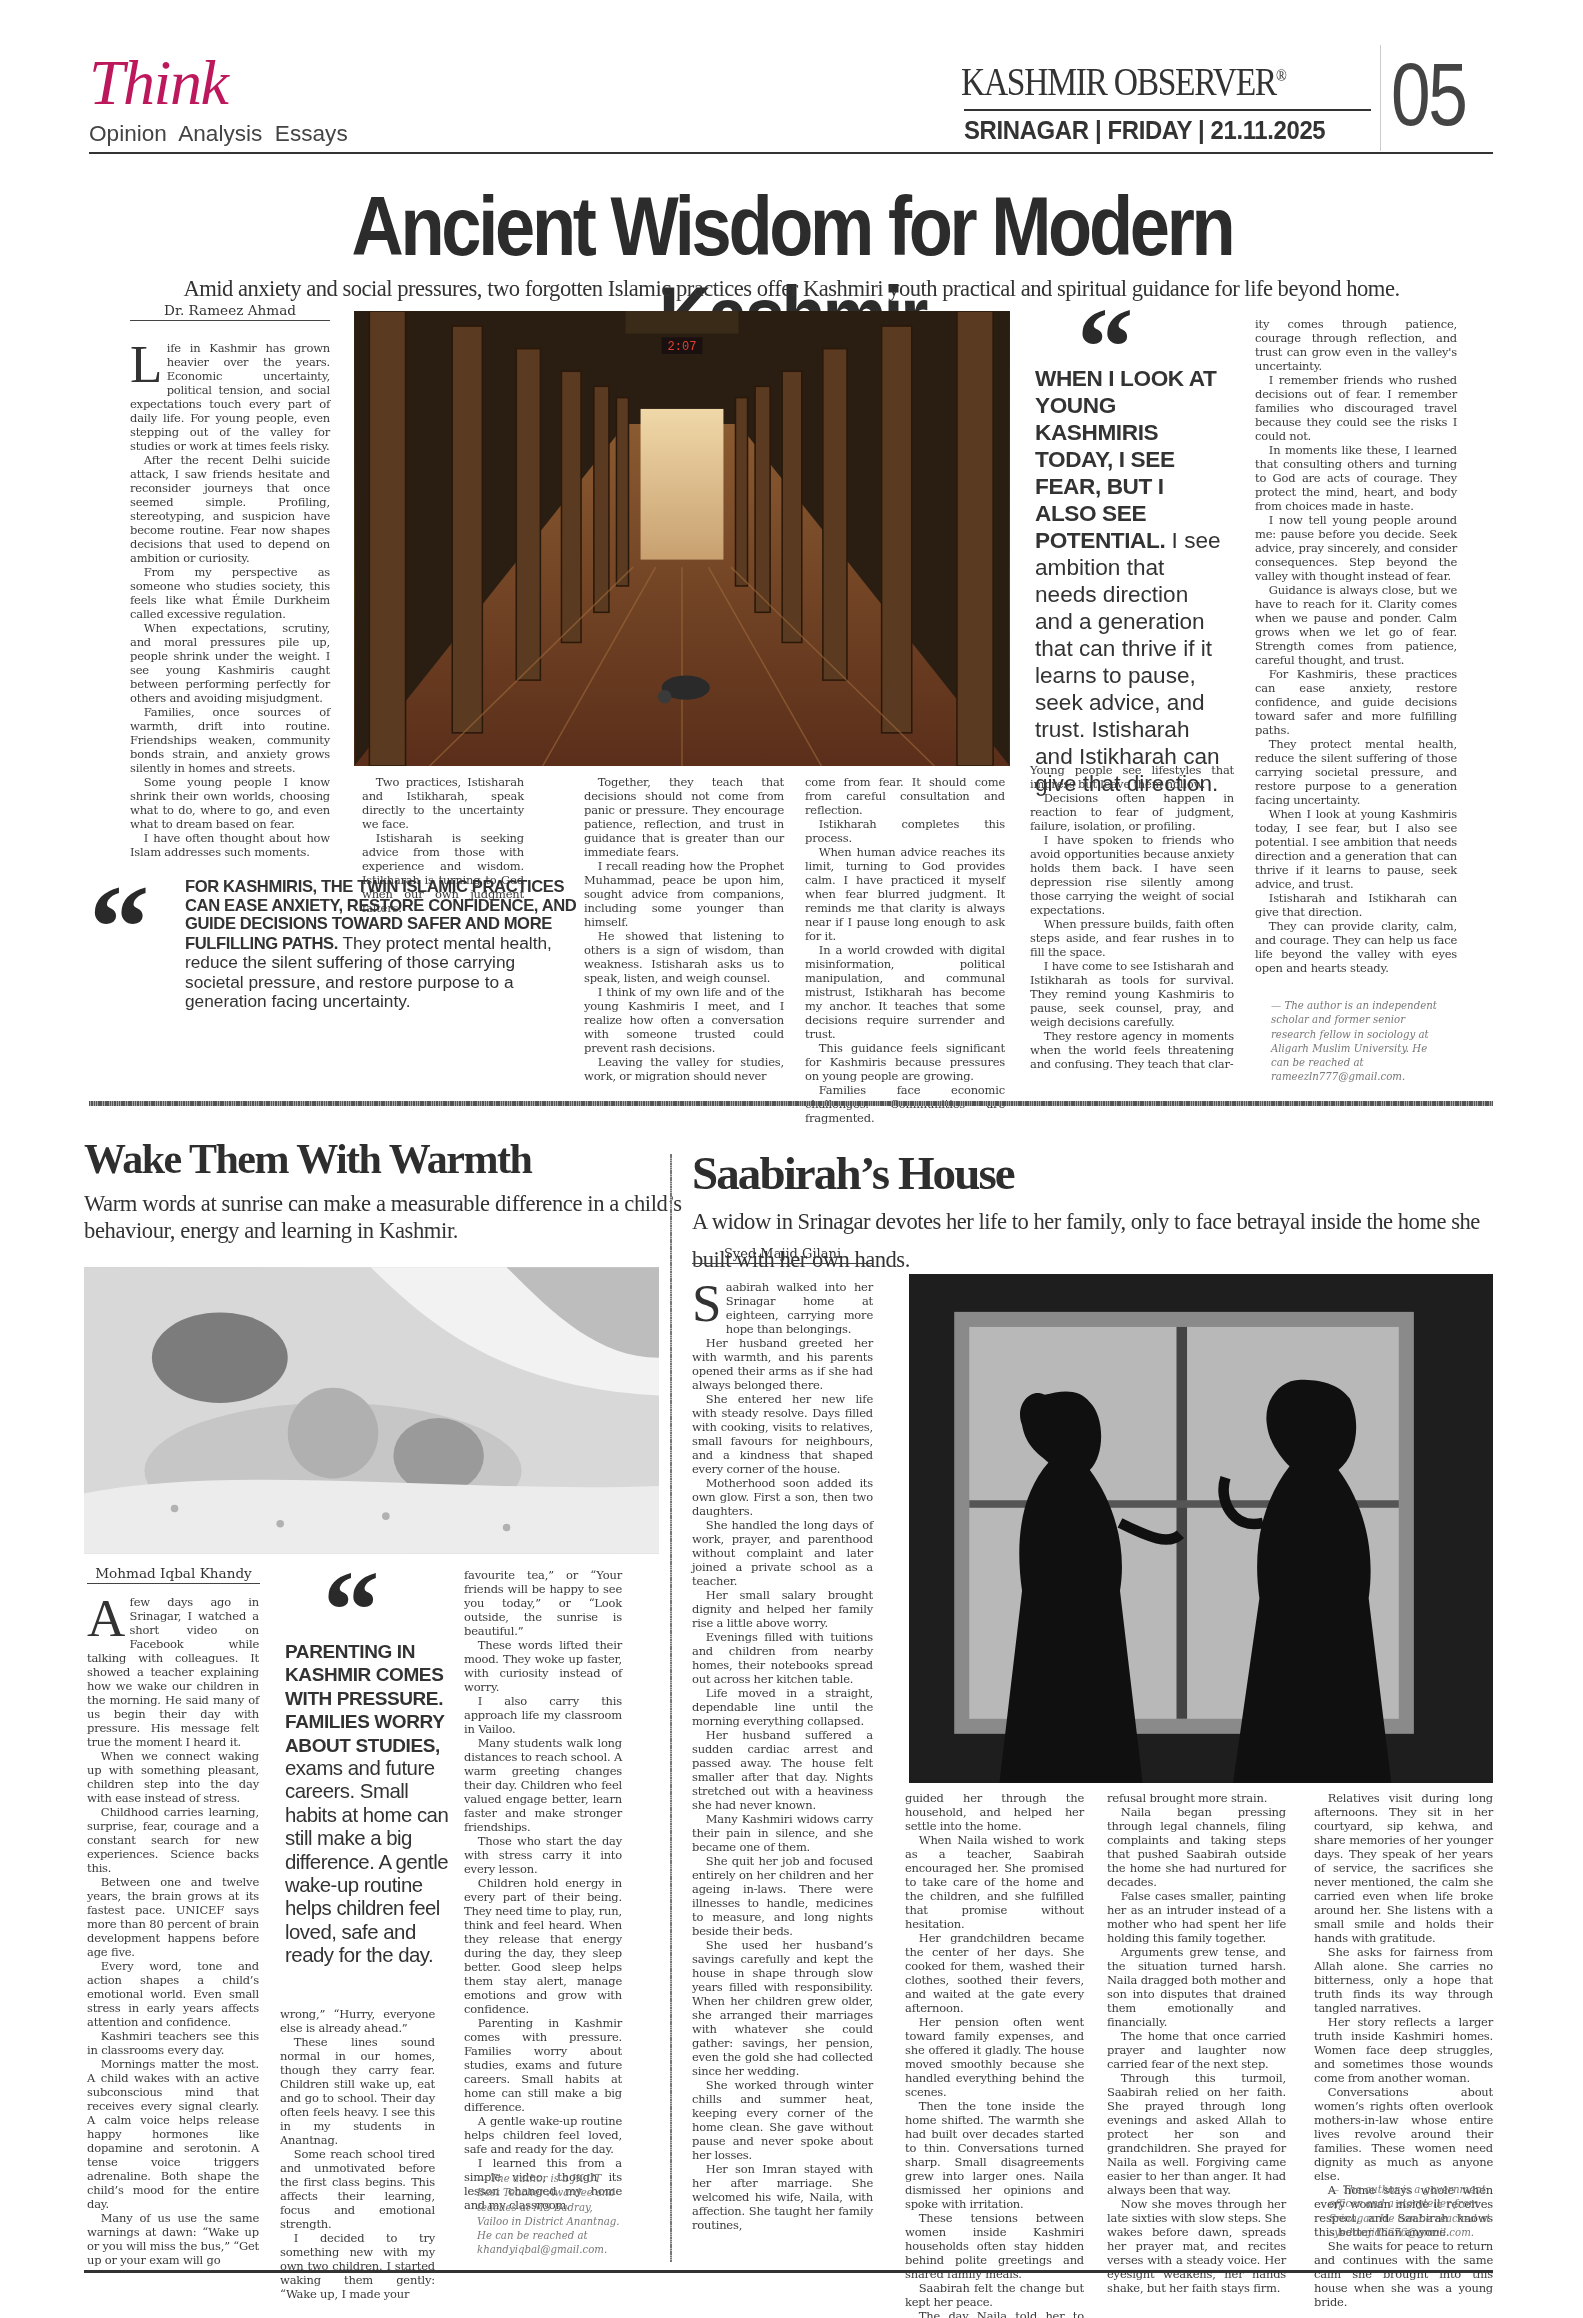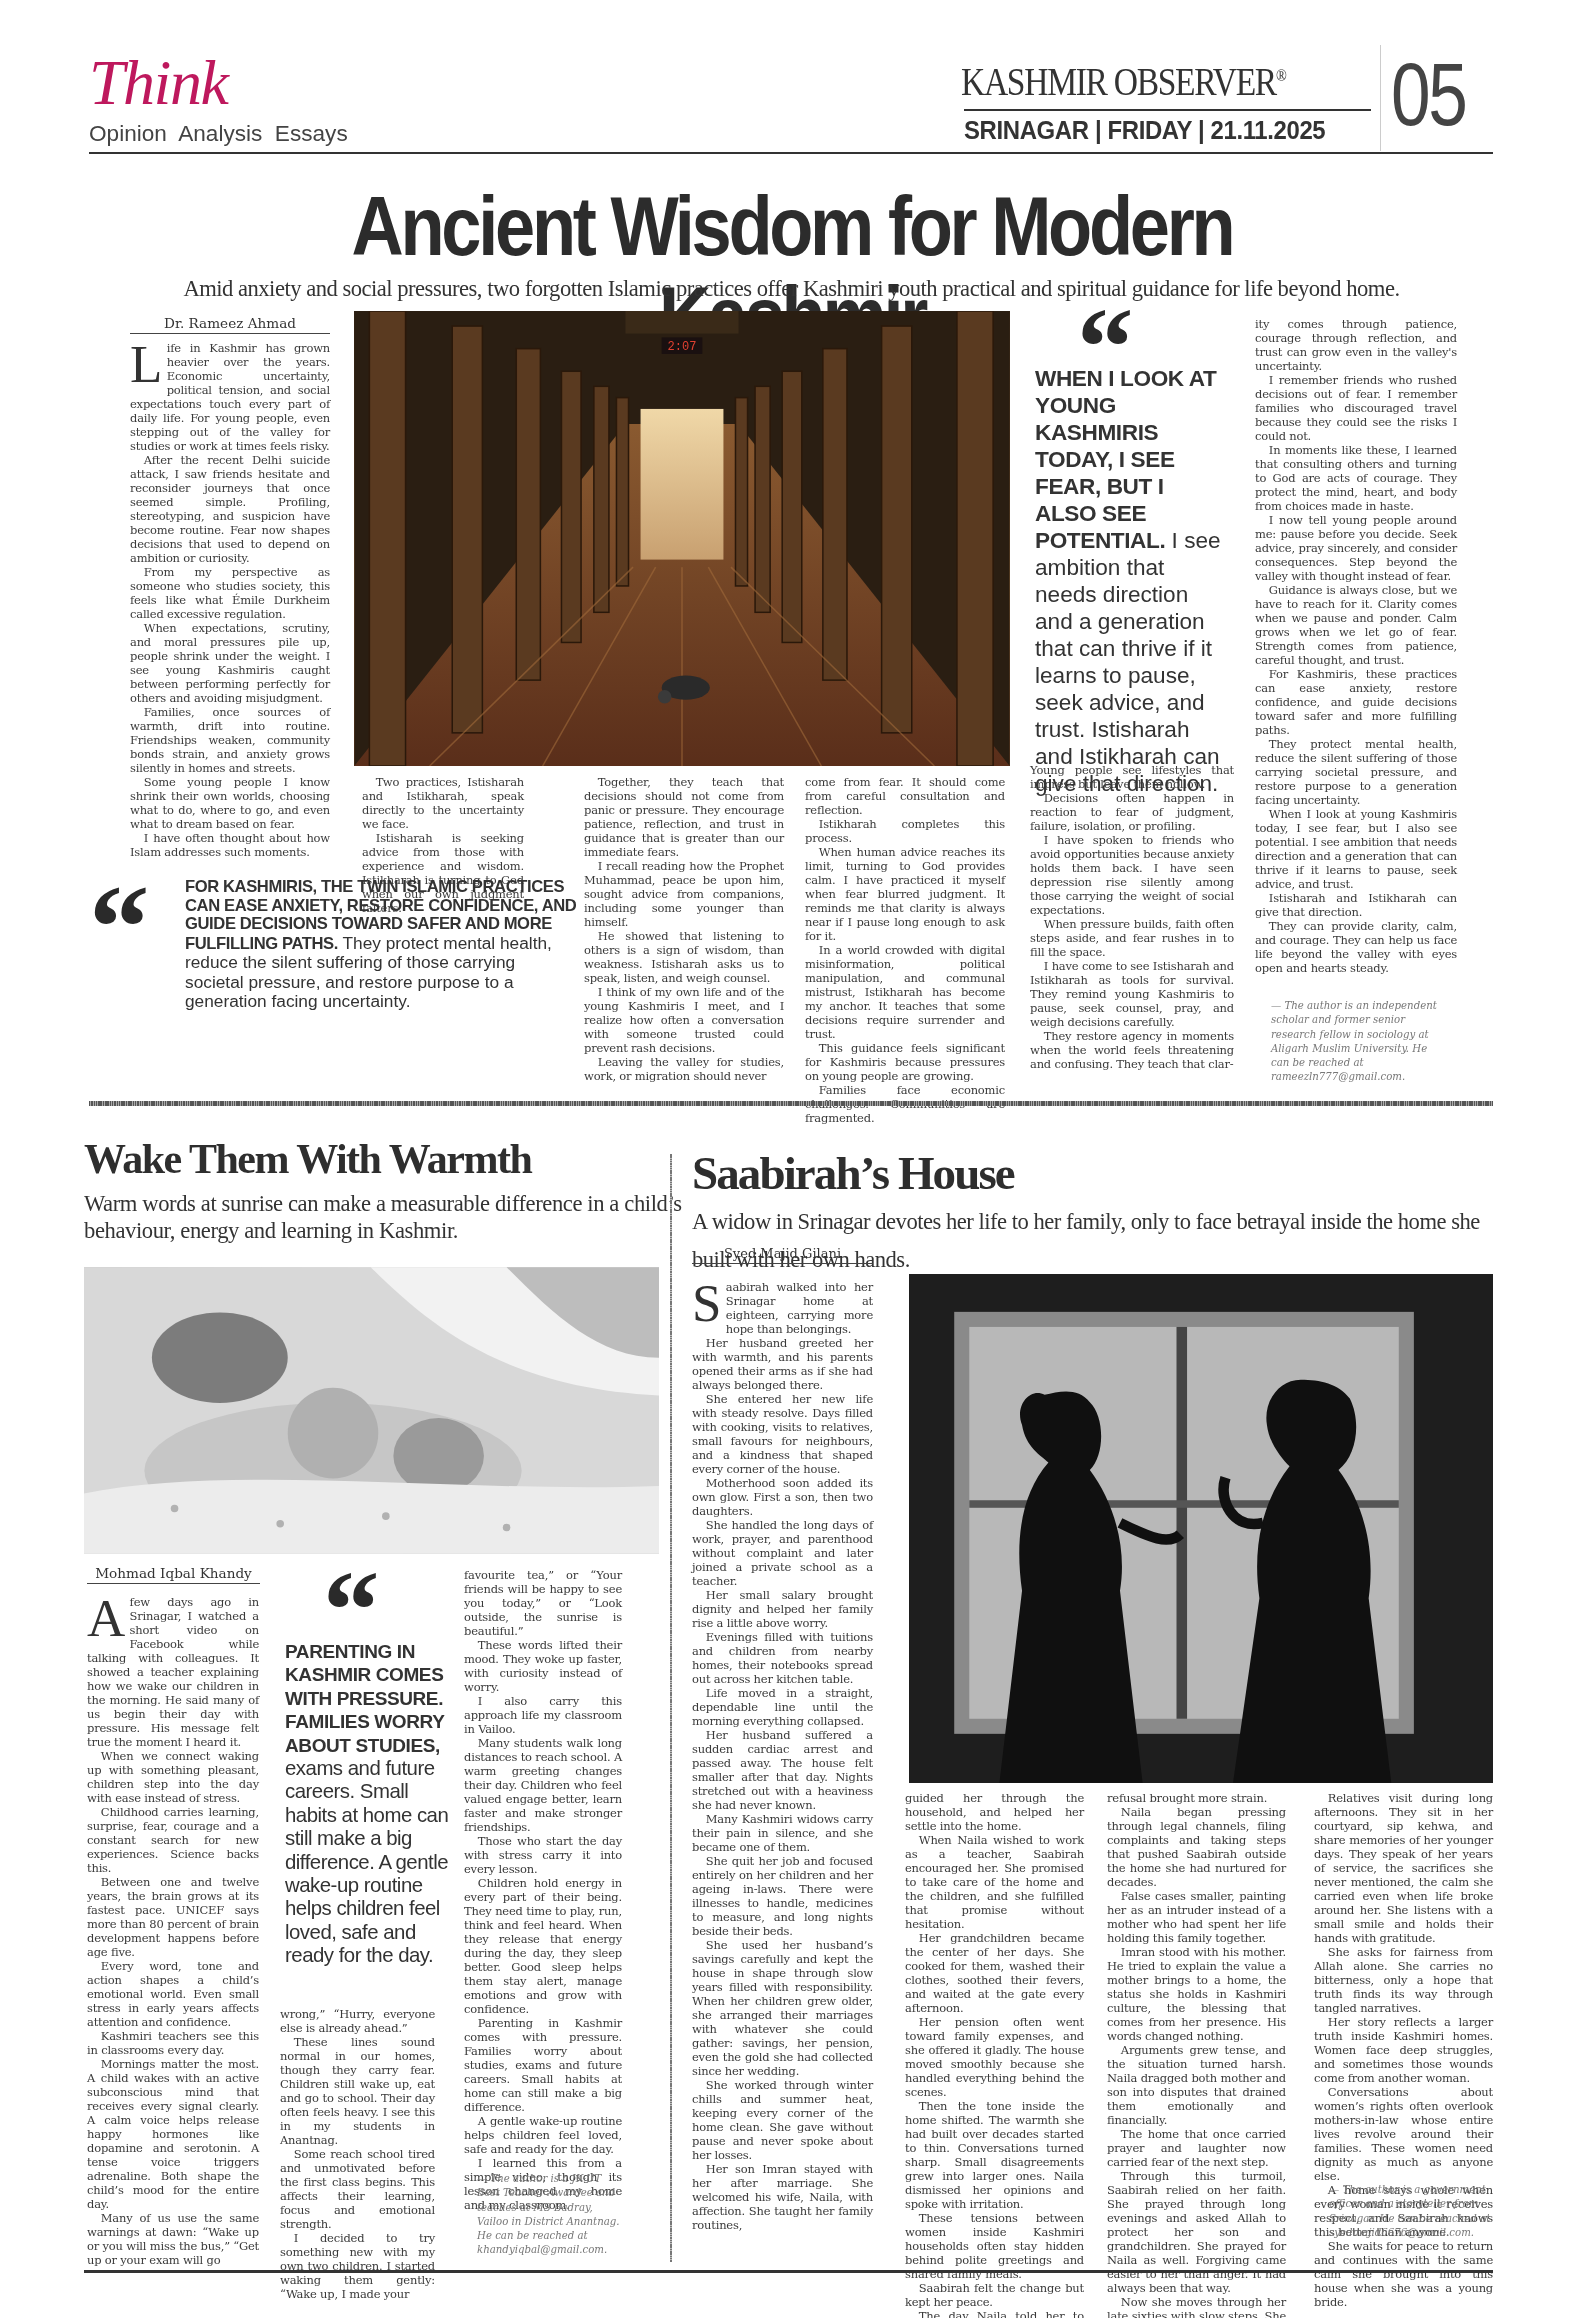--- a/index.html
+++ b/index.html
@@ -31,21 +31,21 @@
 </div>
 <div class="abs rule" style="left:964px;top:109px;width:407px;height:2.3px;"></div>
 <div class="abs sans" style="left:964px;top:115px;font-size:26px;font-weight:bold;color:#333;letter-spacing:-0.4px;transform:scaleX(0.92);transform-origin:left;">SRINAGAR | FRIDAY | 21.11.2025</div>
 <div class="abs" style="left:1380px;top:45px;width:0.8px;height:106px;background:#ccc;"></div>
 <div class="abs sans" style="left:1391px;top:45px;font-size:89px;line-height:98px;color:#444;letter-spacing:-3px;transform:scaleX(0.8);transform-origin:left;">05</div>
 <div class="abs rule" style="left:89px;top:152px;width:1404px;height:2.3px;"></div>
 
 <div class="abs sans" style="left:136px;top:181px;width:1312px;text-align:center;font-size:84px;font-weight:bold;line-height:90px;color:#2c2c2c;letter-spacing:-3.8px;transform:scaleX(0.86);transform-origin:center;">Ancient Wisdom for Modern Kashmir</div>
 <div class="abs serif" style="left:113px;top:276px;width:1357px;text-align:center;font-size:22.6px;color:#333;letter-spacing:-0.5px;">Amid anxiety and social pressures, two forgotten Islamic practices offer Kashmiri youth practical and spiritual guidance for life beyond home.</div>
 
-<div class="abs byline" style="left:130px;top:315px;width:200px;">Dr. Rameez Ahmad</div>
+<div class="abs byline" style="left:130px;top:302px;width:200px;">Dr. Rameez Ahmad</div>
 
 <div class="abs body-text" style="left:130px;top:341px;width:200px;">
   <span class="dropcap">L</span>
   <p class="first">ife in Kashmir has grown heavier over the years. Economic uncertainty, political tension, and social expectations touch every part of daily life. For young people, even stepping out of the valley for studies or work at times feels risky.</p>
   <p>After the recent Delhi suicide attack, I saw friends hesitate and reconsider journeys that once seemed simple. Profiling, stereotyping, and suspicion have become routine. Fear now shapes decisions that used to depend on ambition or curiosity.</p>
   <p>From my perspective as someone who studies society, this feels like what Émile Durkheim called excessive regulation.</p>
   <p>When expectations, scrutiny, and moral pressures pile up, people shrink under the weight. I see young Kashmiris caught between performing perfectly for others and avoiding misjudgment.</p>
   <p>Families, once sources of warmth, drift into routine. Friendships weaken, community bonds strain, and anxiety grows silently in homes and streets.</p>
   <p>Some young people I know shrink their own worlds, choosing what to do, where to go, and even what to dream based on fear.</p>
   <p>I have often thought about how Islam addresses such moments.</p>
@@ -254,21 +254,20 @@
   <p>Her pension often went toward family expenses, and she offered it gladly. The house moved smoothly because she handled everything behind the scenes.</p>
   <p>Then the tone inside the home shifted. The warmth she had built over decades started to thin. Conversations turned sharp. Small disagreements grew into larger ones. Naila dismissed her opinions and spoke with irritation.</p>
   <p>These tensions between women inside Kashmiri households often stay hidden behind polite greetings and shared family meals.</p>
   <p>Saabirah felt the change but kept her peace.</p>
   <p>The day Naila told her to leave the house left her stunned. The house she had shaped since girlhood now felt unfamiliar. Her</p>
 </div>
 <div class="abs body-text" style="left:1107px;top:1791px;width:179px;">
   <p class="first">refusal brought more strain.</p>
   <p>Naila began pressing through legal channels, filing complaints and taking steps that pushed Saabirah outside the home she had nurtured for decades.</p>
   <p>False cases smaller, painting her as an intruder instead of a mother who had spent her life holding this family together.</p>
-  <p>Imran stood with his mother. He tried to explain the value a mother brings to a home, the status she holds in Kashmiri culture, the blessing that comes from her presence. His words changed nothing.</p>
   <p>Arguments grew tense, and the situation turned harsh. Naila dragged both mother and son into disputes that drained them emotionally and financially.</p>
   <p>The home that once carried prayer and laughter now carried fear of the next step.</p>
   <p>Through this turmoil, Saabirah relied on her faith. She prayed through long evenings and asked Allah to protect her son and grandchildren. She prayed for Naila as well. Forgiving came easier to her than anger. It had always been that way.</p>
   <p>Now she moves through her late sixties with slow steps. She wakes before dawn, spreads her prayer mat, and recites verses with a steady voice. Her eyesight weakens, her hands shake, but her faith stays firm.</p>
 </div>
 <div class="abs body-text" style="left:1314px;top:1791px;width:179px;">
   <p>Relatives visit during long afternoons. They sit in her courtyard, sip kehwa, and share memories of her younger days. They speak of her years of service, the sacrifices she never mentioned, the calm she carried even when life broke around her. She listens with a small smile and holds their hands with gratitude.</p>
   <p>She asks for fairness from Allah alone. She carries no bitterness, only a hope that truth finds its way through tangled narratives.</p>
   <p>Her story reflects a larger truth inside Kashmiri homes. Women face deep struggles, and sometimes those wounds come from another woman.</p>
   <p>Conversations about women’s rights often overlook mothers-in-law whose entire lives revolve around their families. These women need dignity as much as anyone else.</p>

